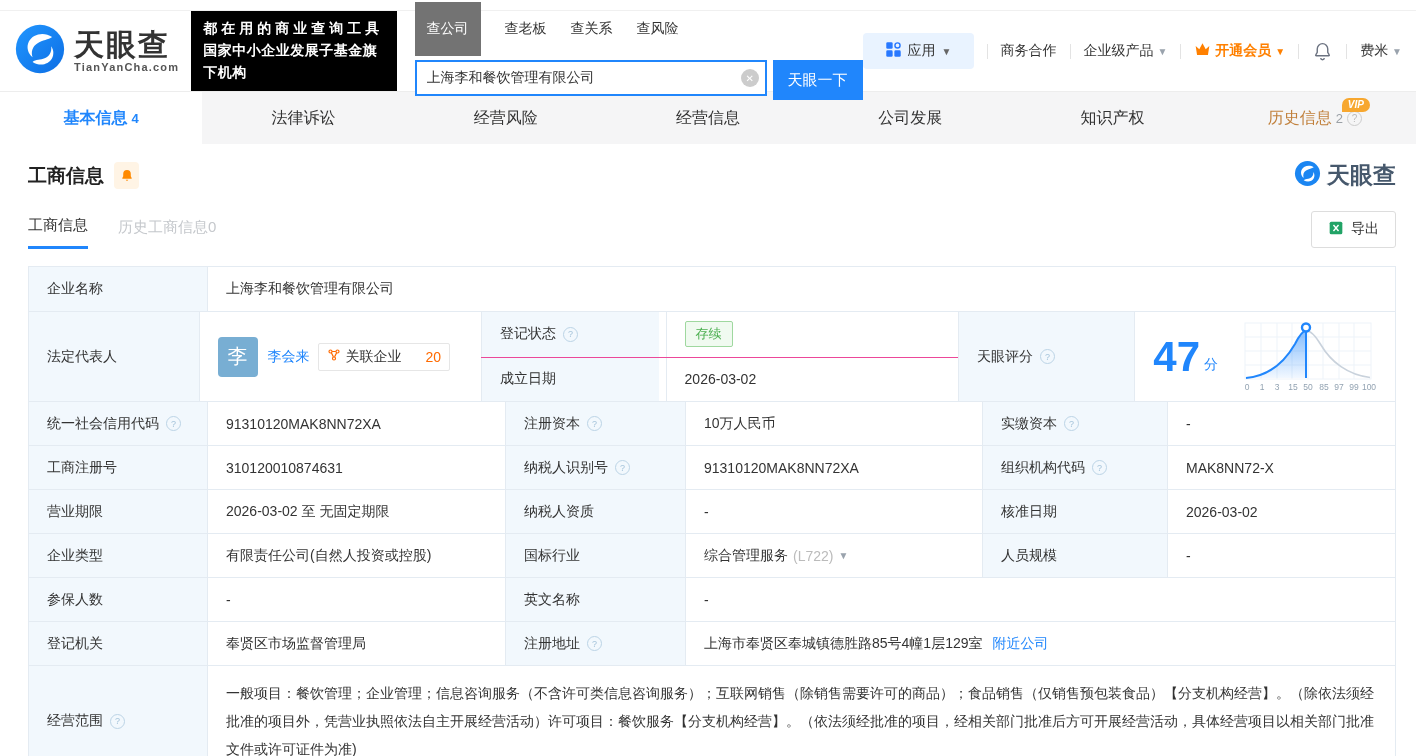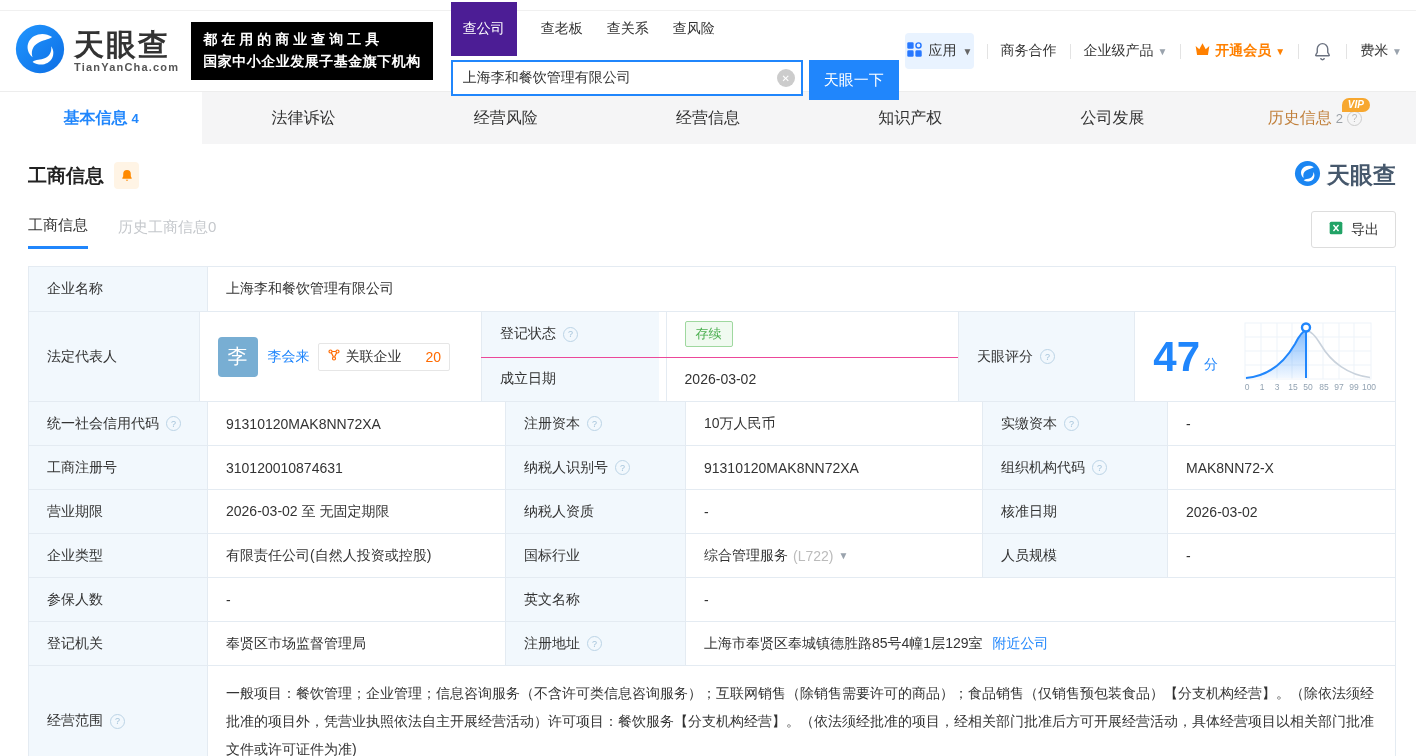--- a/index.html
+++ b/index.html
@@ -11,28 +11,28 @@
   .logo { display:flex; align-items:center; cursor:pointer; }
   .logo-text { margin-left:8px; }
   .logo-brand { font-size:30px; font-weight:700; color:#333; letter-spacing:2px; line-height:1.05; }
   .logo-domain { font-size:11px; color:#555; letter-spacing:1.2px; font-weight:700; }
   .banner { margin-left:12px; background:#000000; color:#fff; padding:7px 12px; font-weight:700; }
   .banner .b1 { font-size:14px; letter-spacing:4px; line-height:1.55; }
   .banner .b2 { font-size:14px; letter-spacing:.5px; line-height:1.55; }
   .search { margin-left:18px; width:450px; }
   .stabs { display:flex; gap:24px; align-items:center; margin-bottom:0; }
   .stab { font-size:14px; color:#333; padding:3px 0; cursor:pointer; }
-  .stab.active { background:#4c1d95; color:#fff; padding:18px 12px; }
+  .stab.active { background:#737373; color:#fff; padding:18px 12px; }
   .srow { display:flex; margin-top:4px; }
   .sbox { position:relative; }
   .sinput { width:352px; height:36px; border:2px solid #2086fc; padding:0 32px 0 10px; font-size:14px; color:#333; outline:none; font-family:inherit; }
   .sclear { position:absolute; right:8px; top:9px; width:18px; height:18px; border-radius:50%; background:#ccc; color:#fff; font-size:10px; display:flex; align-items:center; justify-content:center; cursor:pointer; }
   .sbtn { width:90px; height:40px; background:#2086fc; color:#fff; border:none; font-size:15px; margin-left:6px; cursor:pointer; font-family:inherit; }
   .hnav { margin-left:auto; display:flex; align-items:center; gap:13px; font-size:14px; color:#333; white-space:nowrap; }
-  .app-btn { background:#e9f3ff; border-radius:4px; padding:8px 1px; display:flex; align-items:center; gap:6px; cursor:pointer;text-align:right; }
+  .app-btn { background:#e9f3ff; border-radius:4px; padding:8px 22px; display:flex; align-items:center; gap:6px; cursor:pointer;text-align:right; }
   .caret { font-size:10px; color:#666; }
   .caret.gray { color:#9aa3ad; }
   .caret.orange { color:#ff8000; }
   .vdiv { width:1px; height:15px; background:#e3e3e3; }
   .hlink { cursor:pointer; }
   .vip-link { color:#ff8000; font-weight:700; display:flex; align-items:center; gap:4px; cursor:pointer; }
   .bell-btn { display:flex; align-items:center; cursor:pointer; }
 
   
   .tabbar { display:flex; background:#f5f5f6; border-top:1px solid #ededed; height:53px; }
@@ -48,21 +48,21 @@
   .section { padding:16px 20px 14px 28px; background:#fff; }
   .sec-head { display:flex; align-items:center; }
   .sec-title { font-size:19px; font-weight:700; color:#222; }
   .bell-badge { margin-left:10px; width:25px; height:27px; background:#fff4e5; border-radius:4px; display:flex; align-items:center; justify-content:center; cursor:pointer; }
   .watermark { margin-left:auto; display:flex; align-items:center; gap:6px; }
   .wm-text { font-size:23px; font-weight:700; color:#46586c; }
   .subtab-row { display:flex; margin-top:20px; align-items:center; }
   .subtab { font-size:15px; padding-bottom:11px; margin-right:30px; cursor:pointer; }
   .subtab.active { color:#333; border-bottom:3px solid #2086fc; }
   .subtab.inactive { color:#c5c8cc; }
-  .export-btn { margin-left:auto; border:1px solid #ddd; background:#fff; border-radius:3px; padding:8px 16px; display:flex; align-items:center; gap:7px; font-size:14px; color:#333; cursor:pointer; margin-bottom:6px; font-family:inherit; }
+  .export-btn { margin-left:auto; border:1px solid #ddd; background:#fff; border-radius:3px; padding:8px 16px; display:flex; gap:7px; font-size:14px; color:#333; cursor:pointer; margin-bottom:6px; font-family:inherit; }
 
   
   .tbl { margin-top:12px; border:1px solid #e4ebf2; width:1368px; }
   .t-row { display:flex; border-top:1px solid #e4ebf2; }
   .t-row:first-child { border-top:none; }
   .cell { display:flex; align-items:center; padding:0 18px; font-size:14px; color:#333; }
   .lbl { background:#f2f8fd; }
   .bl { border-left:1px solid #e4ebf2; }
   .w1{width:178px;} .w2{width:298px;} .w3{width:180px;} .w4{width:297px;} .w5{width:185px;} .w6{flex:1;}
   .h44 { height:44px; } .h90 { height:90px; }
@@ -187,24 +187,24 @@
   <div class="tab">
       <span>法律诉讼</span>
     </div>
   <div class="tab">
       <span>经营风险</span>
     </div>
   <div class="tab">
       <span>经营信息</span>
     </div>
   <div class="tab">
+      <span>公司发展</span>
+    </div>
+  <div class="tab">
       <span>知识产权</span>
-    </div>
-  <div class="tab">
-      <span>公司发展</span>
     </div>
   <div class="tab history">
     <span>历史信息</span>
     <span class="cnt2">2</span>
     <span class="helpq">?</span>
     <span class="vip-badge">VIP</span>
   </div>
 </div>
 
 <div class="section">

